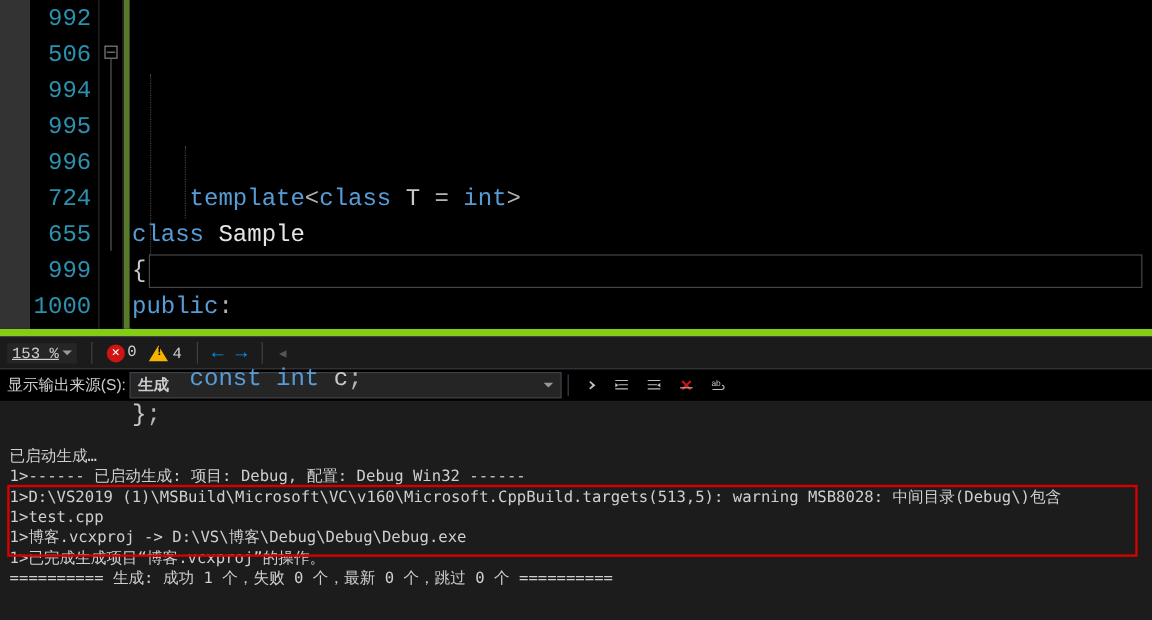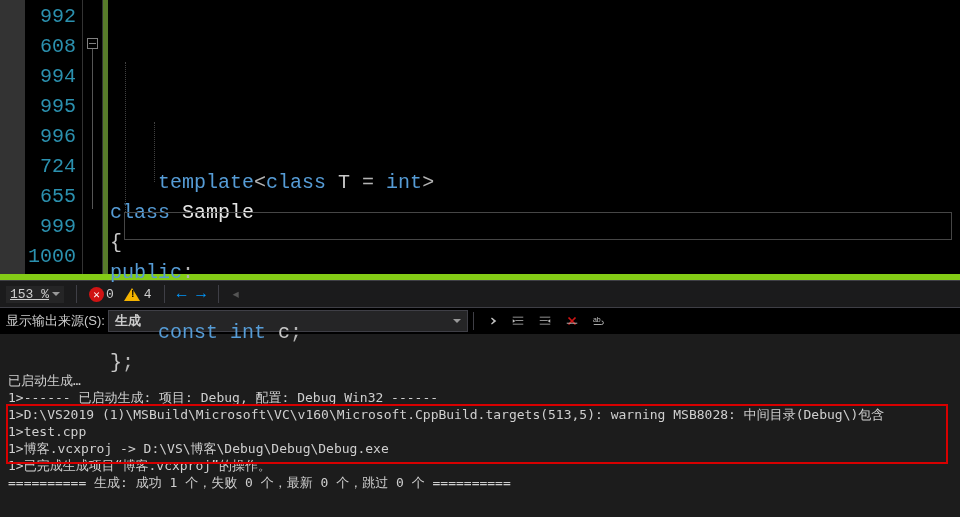--- a/index.html
+++ b/index.html
@@ -67,21 +67,21 @@
     width: 5px;
     background: #577b2a;
     margin-right: 2px;
   }
   .code {
     flex: 1;
     background: #000;
     color: #c8c8c8;
     font-size: 20px;
     line-height: 30px;
-    padding-top: 18px;
+    padding-top: 2px;
     position: relative;
     white-space: pre;
   }
   .kw { color: #569cd6; }
   .type { color: #e5e5e5; }
   .punct { color: #b4b4b4; }
   .brace { color: #c8c8c8; }
   .guide {
     position: absolute;
     left: 15px;
@@ -226,21 +226,21 @@
     pointer-events: none;
   }
 </style>
 </head>
 <body>
 
 <div class="editor">
   <div class="bp-gutter"></div>
   <div class="linenos">
       <div>992</div>
-      <div>608</div>
+      <div>506</div>
       <div>994</div>
       <div>995</div>
       <div>996</div>
       <div>724</div>
       <div>655</div>
       <div>999</div>
       <div>1000</div>
     </div>
   <div class="fold-gutter">
     <div class="fold-minus"></div>

